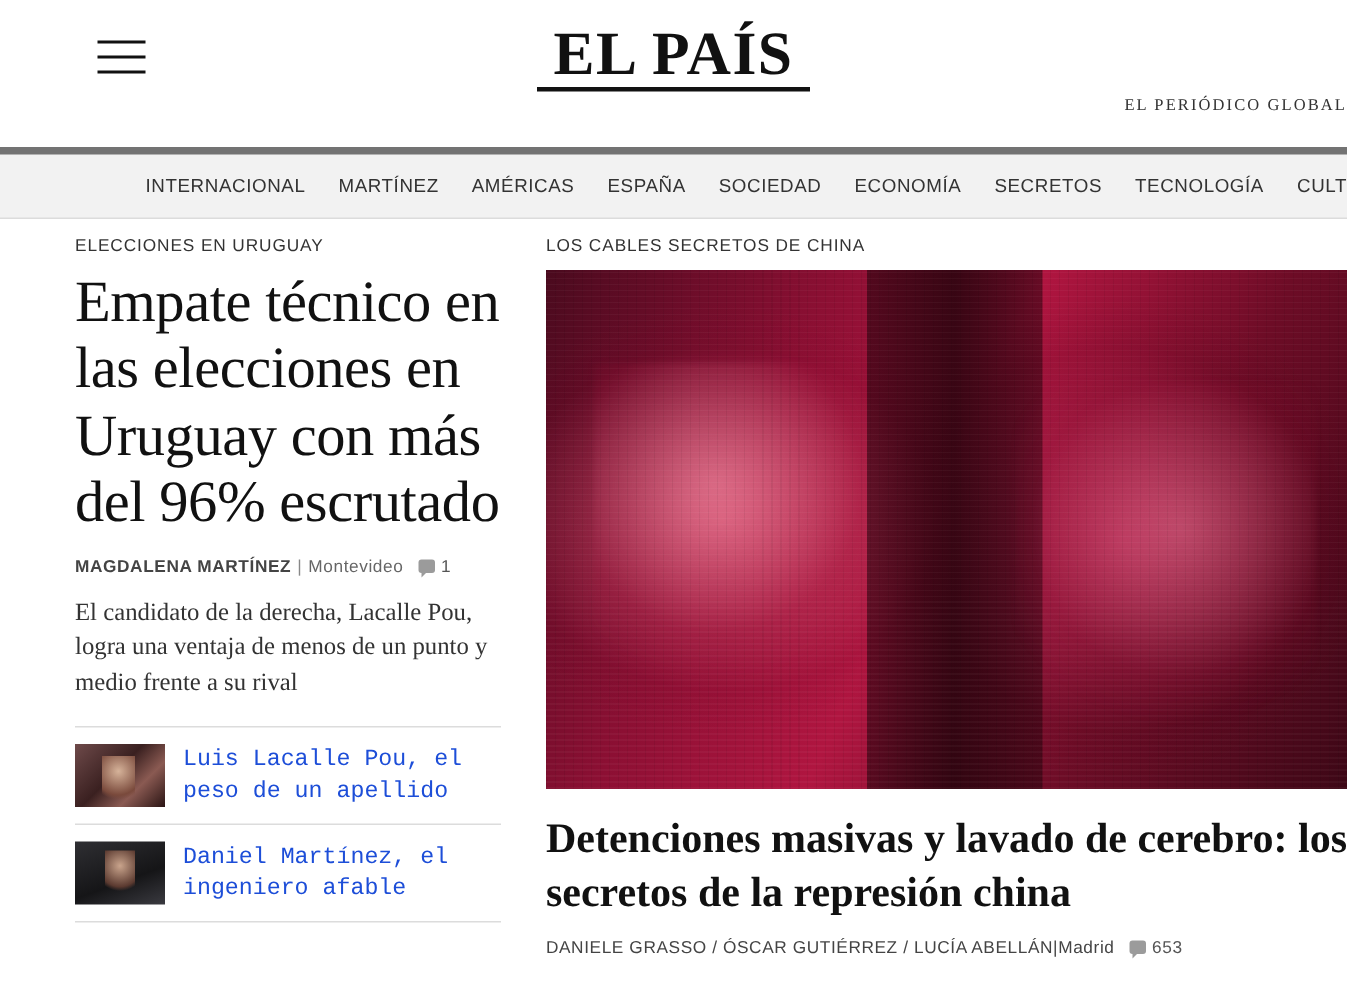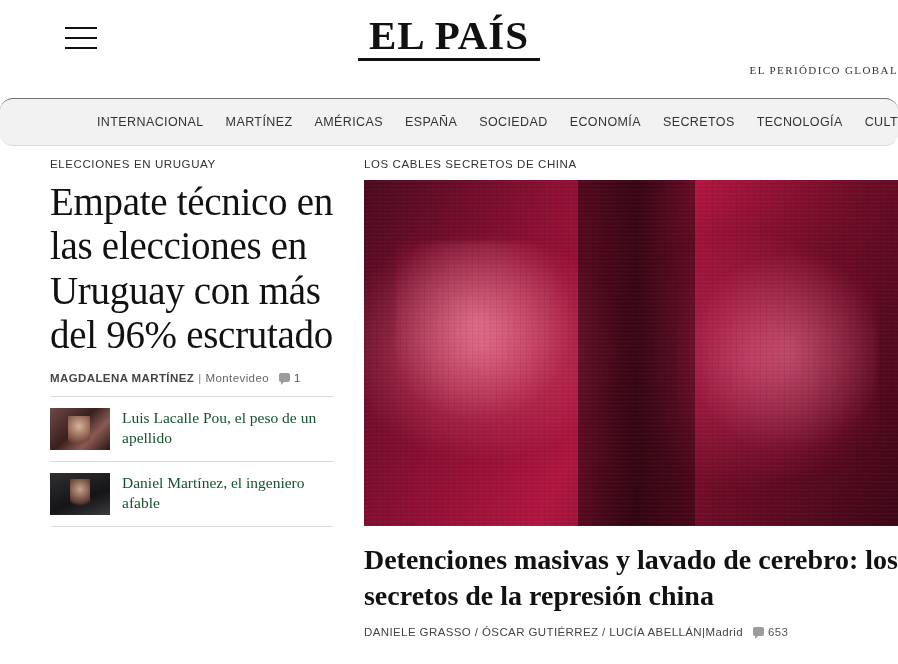--- a/index.html
+++ b/index.html
@@ -73,28 +73,27 @@
     letter-spacing: 1.4px;
     color: #333;
     margin-top: 3px;
     text-align: right;
   }
 
   
   .navbar {
     height: 48px;
     background: #f2f2f2;
-    border-top: 1px solid #737373;
+    border-top: 5px solid #737373;
     border-bottom: 1px solid #dcdcdc;
     display: flex;
     align-items: center;
     padding-left: 97px;
     white-space: nowrap;
     overflow: hidden;
-    border-radius: 13px;
   }
   .navbar a {
     font-size: 12.5px;
     letter-spacing: 0.4px;
     color: #333;
     text-decoration: none;
     margin-right: 22px;
     font-family: "Liberation Sans", sans-serif;
   }
   .navbar a:last-child { margin-right: 0; }
@@ -212,24 +211,24 @@
     background: linear-gradient(160deg, #2f2f33 0%, #151517 60%, #3a3a40 100%);
   }
   .thumb.t2:after {
     content: "";
     position: absolute;
     left: 20px; top: 6px;
     width: 20px; height: 32px;
     background: radial-gradient(circle at 50% 32%, #c9a48c 0%, #5b3a30 58%, transparent 70%);
   }
   .related-title {
-    font-family: Liberation Serif, serif;
+    font-family: Liberation Mono, monospace;
     font-size: 15.5px;
     line-height: 1.33;
-    color: #14532d;
+    color: #1d4ed8;
   }
 
   
   .photo {
     width: 100%;
     height: 346px;
     background:
       radial-gradient(ellipse 45% 55% at 22% 48%, rgba(255,120,150,0.55) 0%, rgba(120,10,40,0.1) 60%, transparent 75%),
       radial-gradient(ellipse 40% 60% at 72% 52%, rgba(220,60,110,0.5) 0%, rgba(90,5,30,0.1) 62%, transparent 78%),
       linear-gradient(115deg, #4a0a1e 0%, #8c0f33 28%, #b01540 48%, #6d0c26 72%, #3d0716 100%);
@@ -329,20 +328,21 @@
       <div class="byline">
         <span class="author">MAGDALENA MARTÍNEZ</span>
         <span class="sep">|</span>
         <span class="place">Montevideo</span>
         <span class="comment-chip">
           <span class="comment-icon"></span>
           <span>1</span>
         </span>
       </div>
 
+      <p class="standfirst">El candidato de la derecha, Lacalle Pou, logra una ventaja de menos de un punto y medio frente a su rival</p>
 
       <div class="related">
         <div class="related-item">
           <div class="thumb t1"></div>
           <div class="related-title">Luis Lacalle Pou, el peso de un apellido</div>
         </div>
         <div class="related-item">
           <div class="thumb t2"></div>
           <div class="related-title">Daniel Martínez, el ingeniero afable</div>
         </div>

